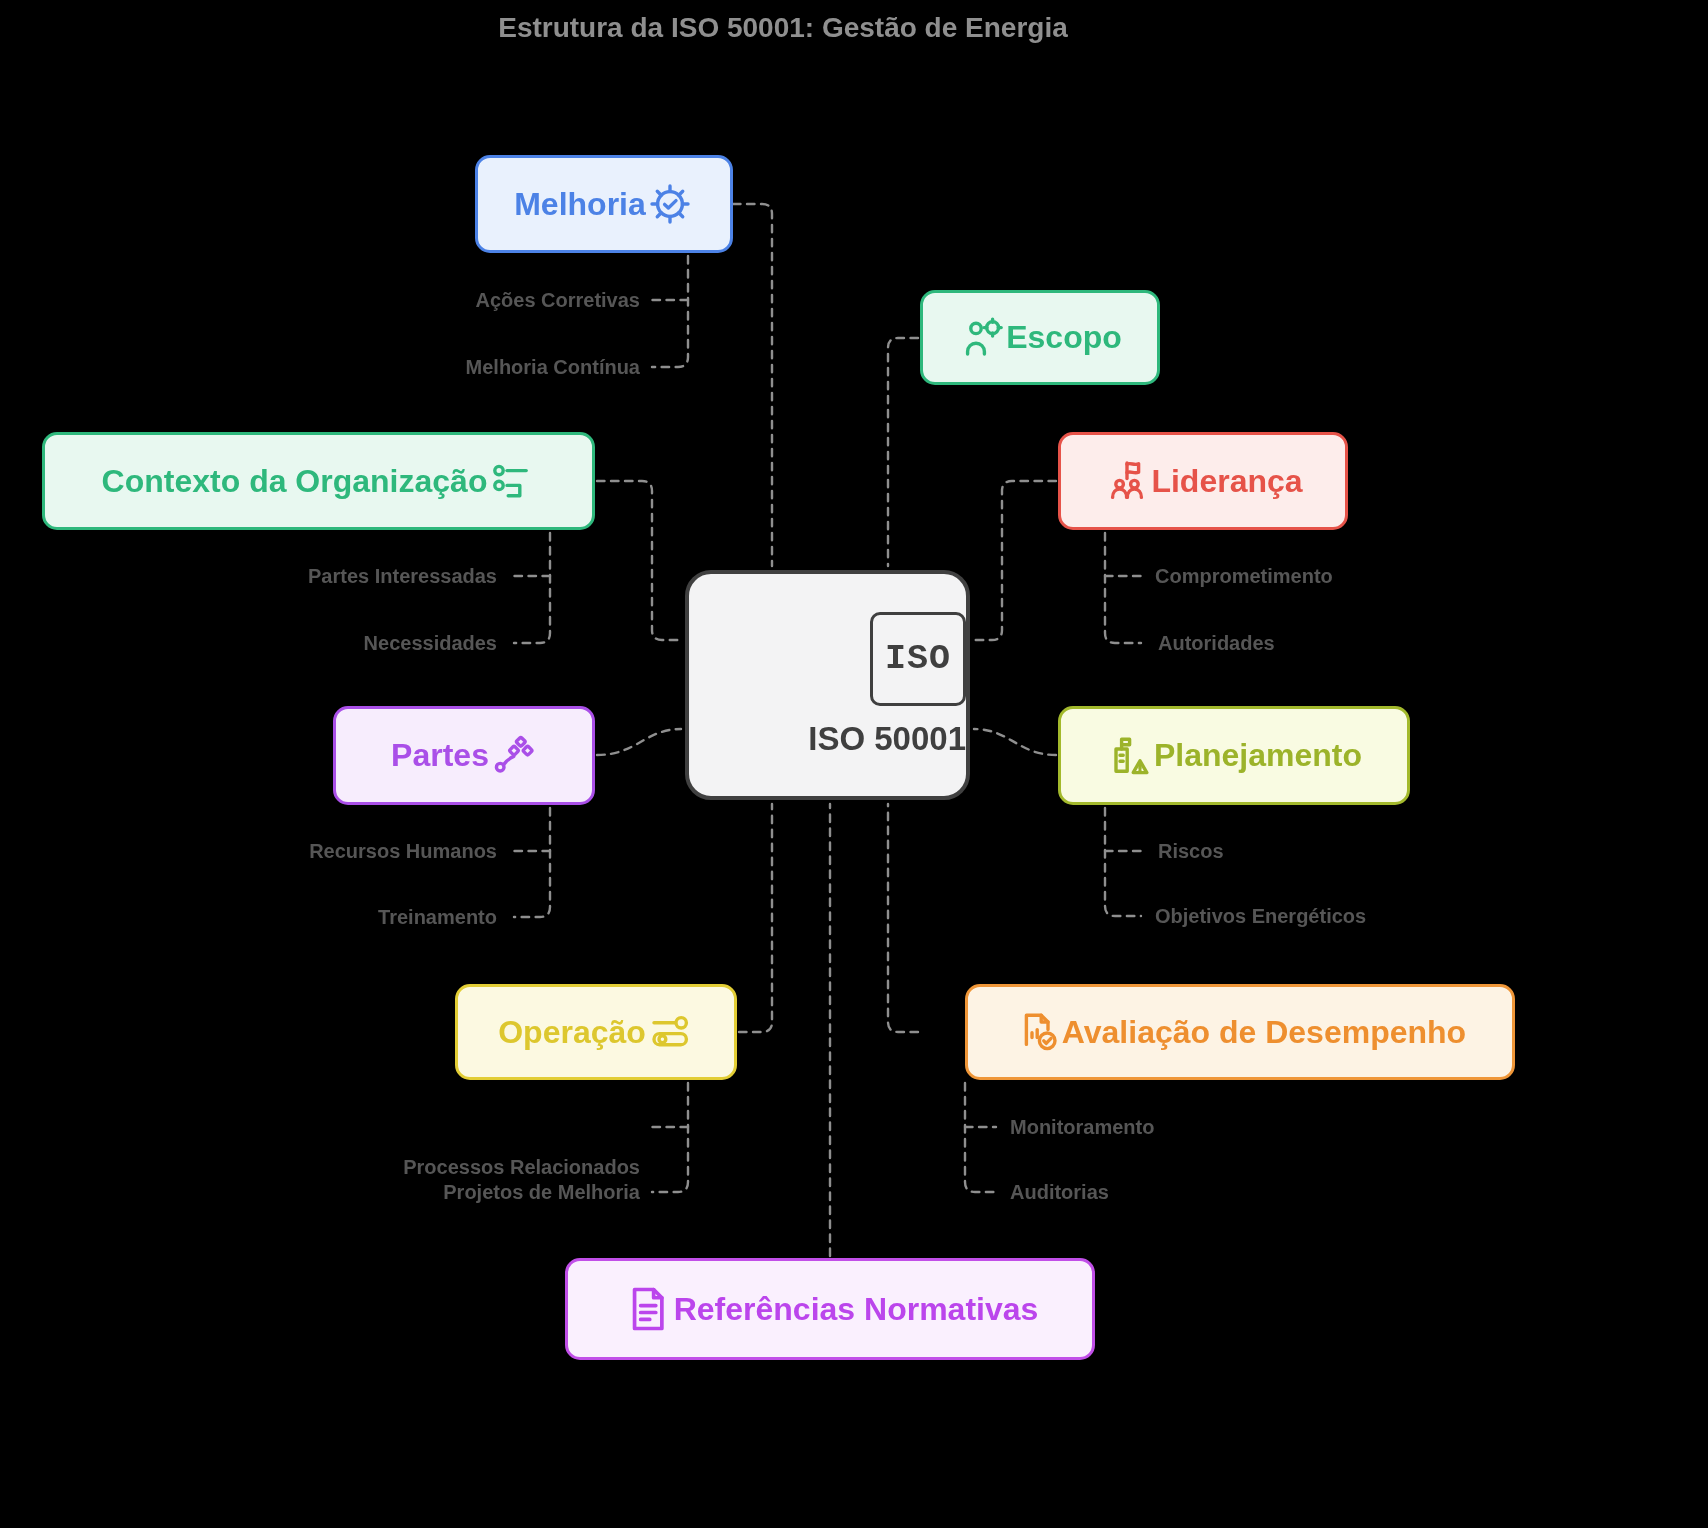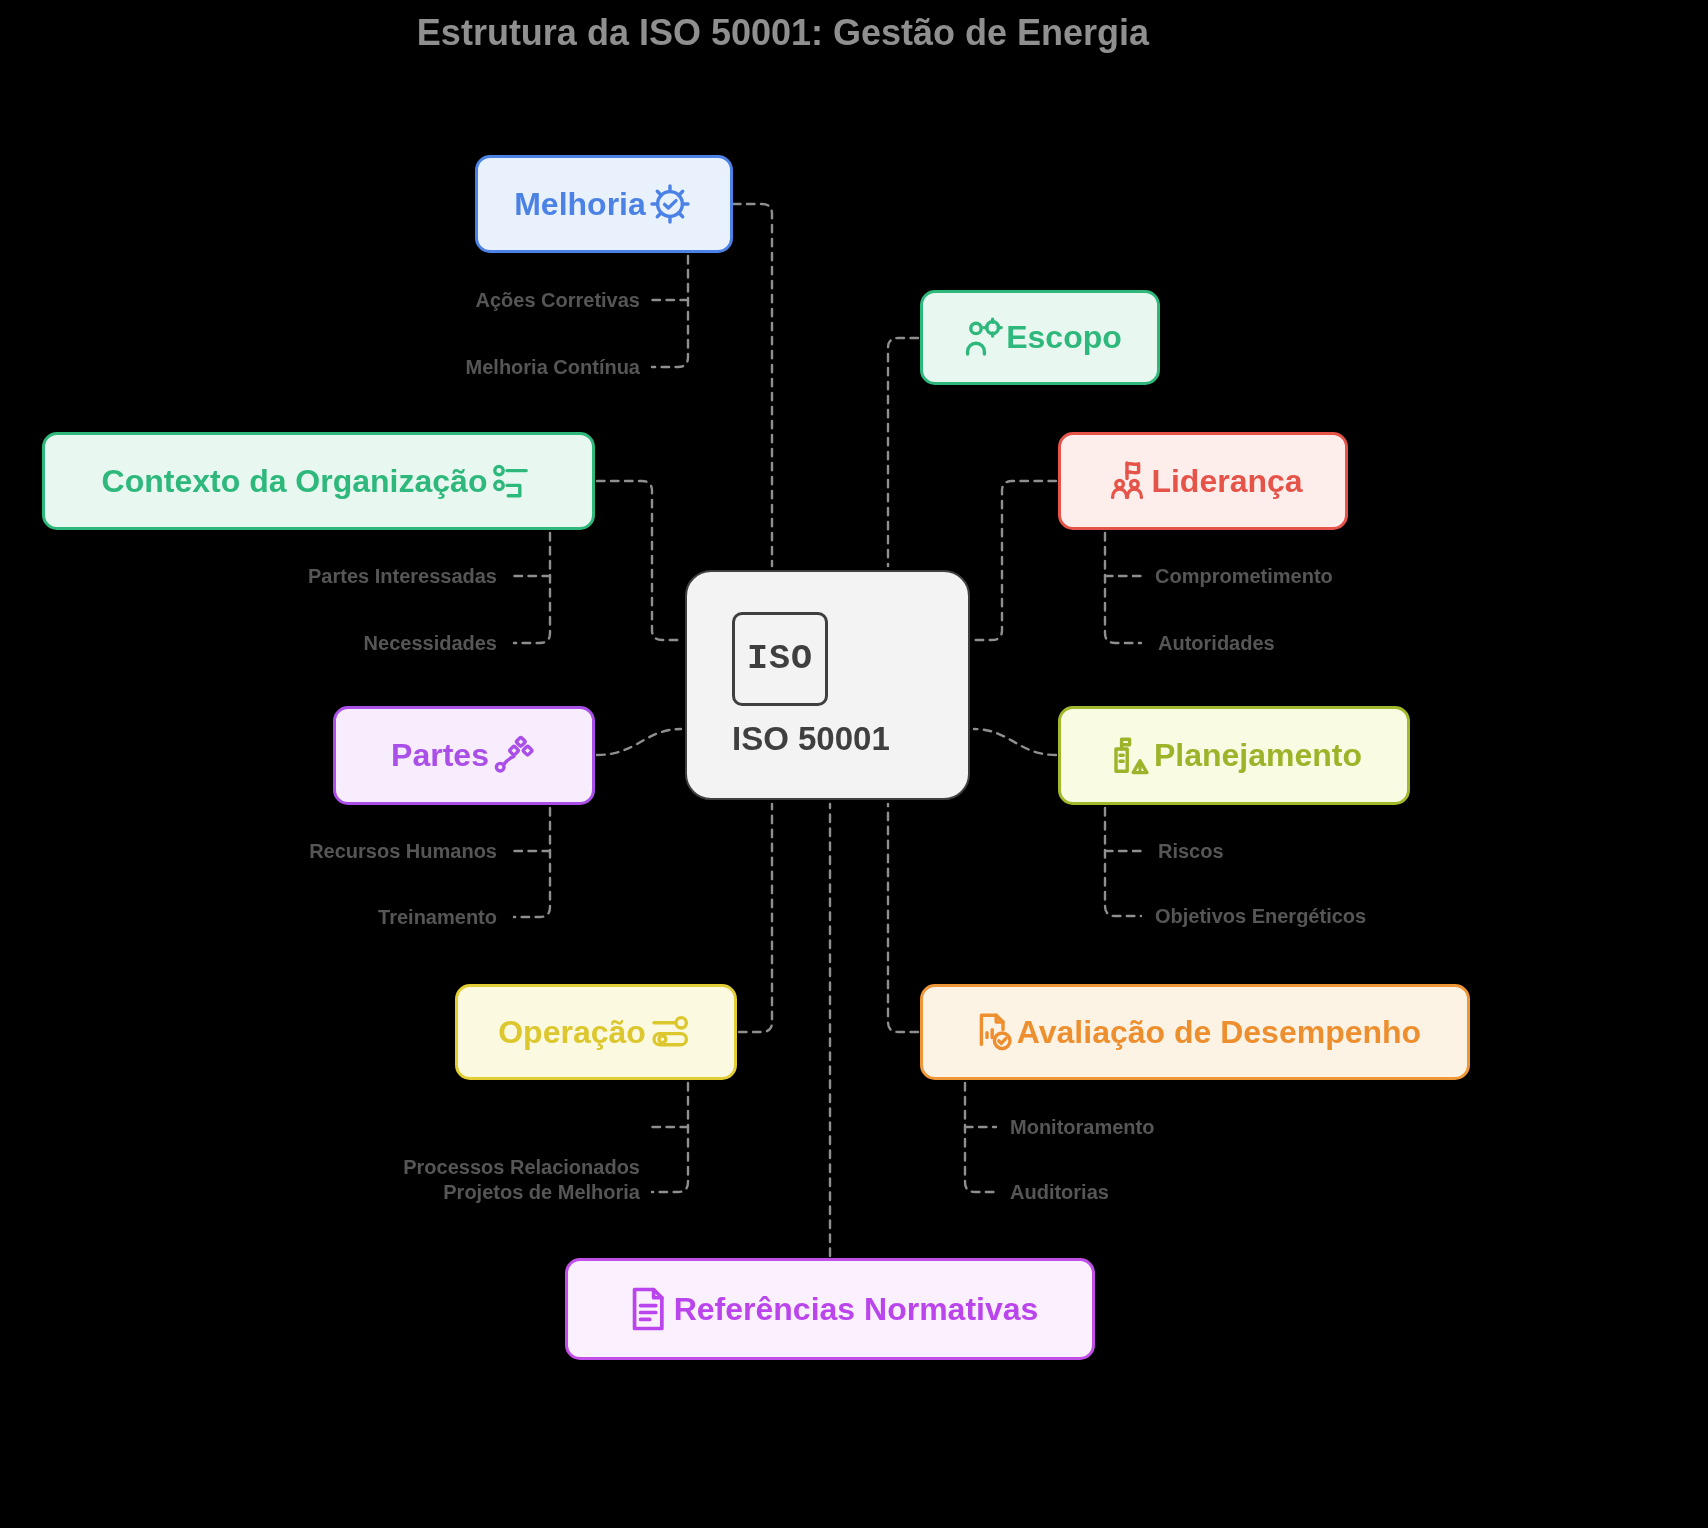--- a/index.html
+++ b/index.html
@@ -2,21 +2,21 @@
 <html><head>
 <meta charset="utf-8">
 <style>
   html,body { margin:0; padding:0; background:#000; }
   .canvas {
     position:relative; width:1708px; height:1528px; background:#000000;
     font-family:"Liberation Sans", sans-serif; overflow:hidden;
   }
   .title {
     position:absolute; left:0; top:12px; width:1566px; margin:0;
-    text-align:center; font-size:36px; font-weight:700; color:#8f8f8f;
+    text-align:center; font-size:28px; font-weight:700; color:#8f8f8f;
   }
   .connectors { position:absolute; left:0; top:0; }
   .connectors path {
     fill:none; stroke:#8f8f8f; stroke-width:2.4;
     stroke-dasharray:7.5 6.5; stroke-linecap:round;
   }
   .box {
     position:absolute; display:flex; align-items:center; justify-content:center;
     border:3px solid; border-radius:15px;
     font-weight:700; font-size:32px; white-space:nowrap; box-sizing:border-box;
@@ -24,39 +24,39 @@
   .icon { display:flex; align-items:center; justify-content:center; }
   .icon svg { display:block; }
 
   
   .c-blue    { border-color:#4c82e6; color:#4c82e6; background:#e9f1fd; }
   .c-green   { border-color:#2eb87c; color:#2eb87c; background:#e8f8f0; }
   .c-red     { border-color:#e65349; color:#e65349; background:#fdedeb; }
   .c-purple  { border-color:#aa4fe8; color:#aa4fe8; background:#f7edfd; }
   .c-lime    { border-color:#a3b92c; color:#9cb32a; background:#f9fbe2; }
   .c-yellow  { border-color:#e2cd35; color:#ddc72e; background:#fcf9e1; }
-  .c-orange  { border-color:#ef9638; color:#ee8f2f; background:#fdf3e4; }
+  .c-orange  { border-color:#ef9638; color:#ee8f2f; background:#fdf3e4;margin-left:45px; }
   .c-magenta { border-color:#c14fe8; color:#bb45ec; background:#faf0fe; }
 
   
   .melhoria     { left:475px;  top:155px;  width:258px; height:98px;  }
   .escopo       { left:920px;  top:290px;  width:240px; height:95px;  }
   .contexto     { left:42px;   top:432px;  width:553px; height:98px;  }
   .lideranca    { left:1058px; top:432px;  width:290px; height:98px;  }
   .suporte      { left:333px;  top:706px;  width:262px; height:99px;  }
   .planejamento { left:1058px; top:706px;  width:352px; height:99px;  }
   .operacao     { left:455px;  top:984px;  width:282px; height:96px;  }
   .avaliacao    { left:920px;  top:984px;  width:550px; height:96px;  }
   .referencias  { left:565px;  top:1258px; width:530px; height:102px; }
 
   .center-node {
     position:absolute; left:685px; top:570px; width:285px; height:230px;
-    background:#f3f3f4; border:2px solid #404040; border-radius:26px;
-    display:flex; flex-direction:column; align-items:flex-start; justify-content:center;
-    gap:14px; box-sizing:border-box;padding-left:45px;
+    background:#f3f3f4; border:4px solid #404040; border-radius:26px;
+    display:flex; flex-direction:column; align-items:flex-end; justify-content:center;
+    gap:14px; box-sizing:border-box;
   }
   .iso-logo {
     width:90px; height:88px; border:3.5px solid #3f3f3f; border-radius:10px;
     display:flex; align-items:center; justify-content:center;
     font-family:"Liberation Mono","DejaVu Sans Mono",monospace;
     font-weight:700; font-size:35px; color:#3f3f3f; letter-spacing:1px;
   }
   .center-label { font-size:33px; font-weight:700; color:#3f3f3f; }
 
   .sub {

